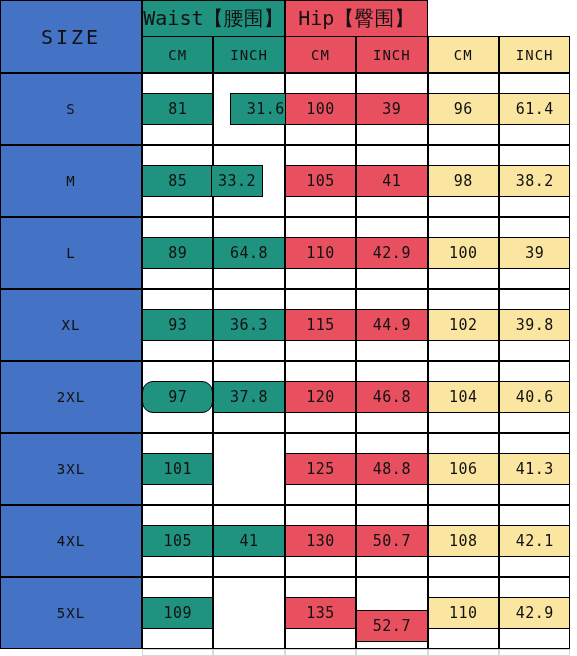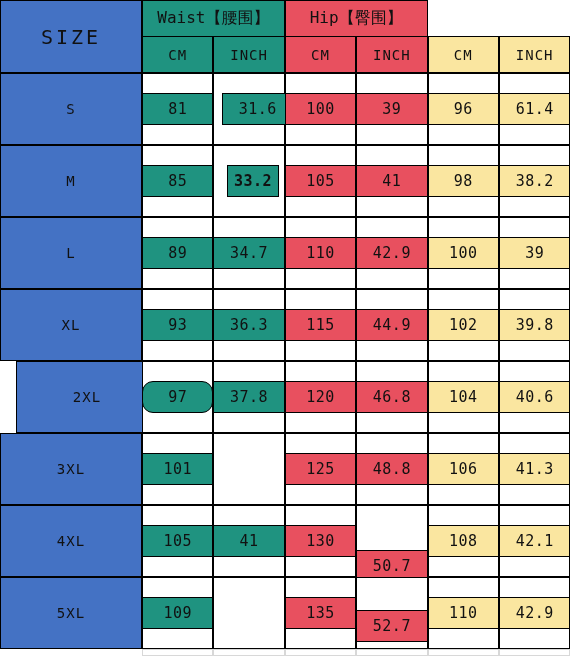--- a/index.html
+++ b/index.html
@@ -40,21 +40,21 @@
     top: 0px;
     width: 142px;
     height: 73px;
     background: #4472C4;
     font-size: 20px;
     letter-spacing: 3px;
   }
   .grp-head {
     top: 0px;
     height: 37px;
-    font-size: 16px;
+    font-size: 20px;
     letter-spacing: 0px;
   }
   .sub-head {
     top: 36px;
     height: 37px;
     font-size: 14px;
     letter-spacing: 1px;
   }
 
   
@@ -99,47 +99,47 @@
     <div class="cell sub-head" style="left: 142px; width: 71.4px; background: rgb(31, 147, 128);">CM</div>
     <div class="cell sub-head" style="left: 213.4px; width: 71.4px; background: rgb(31, 147, 128);">INCH</div>
     <div class="cell sub-head" style="left: 284.8px; width: 71.4px; background: rgb(232, 80, 95);">CM</div>
     <div class="cell sub-head" style="left: 356.2px; width: 71.4px; background: rgb(232, 80, 95);">INCH</div>
     <div class="cell sub-head" style="left: 427.6px; width: 71.4px; background: rgb(250, 230, 160);">CM</div>
     <div class="cell sub-head" style="left: 499px; width: 71.4px; background: rgb(250, 230, 160);">INCH</div>
     <div class="cell size-cell" style="top: 73px; height: 72px;">S</div>
     <div class="row-strip" style="left: 142px; top: 73px; width: 71.4px; height: 72px;"></div>
     <div class="cell val-cell" style="left: 142px; top: 93px; width: 71.4px; height: 32px; background: rgb(31, 147, 128);">81</div>
     <div class="row-strip" style="left: 213.4px; top: 73px; width: 71.4px; height: 72px;"></div>
-    <div class="cell val-cell" style="left: 222px; top: 93px; width: 71.4px; height: 32px; background: rgb(31, 147, 128);">31.6</div>
+    <div class="cell val-cell" style="left: 230px; top: 93px; width: 71.4px; height: 32px; background: rgb(31, 147, 128);">31.6</div>
     <div class="row-strip" style="left: 284.8px; top: 73px; width: 71.4px; height: 72px;"></div>
     <div class="cell val-cell" style="left: 284.8px; top: 93px; width: 71.4px; height: 32px; background: rgb(232, 80, 95);">100</div>
     <div class="row-strip" style="left: 356.2px; top: 73px; width: 71.4px; height: 72px;"></div>
     <div class="cell val-cell" style="left: 356.2px; top: 93px; width: 71.4px; height: 32px; background: rgb(232, 80, 95);">39</div>
     <div class="row-strip" style="left: 427.6px; top: 73px; width: 71.4px; height: 72px;"></div>
     <div class="cell val-cell" style="left: 427.6px; top: 93px; width: 71.4px; height: 32px; background: rgb(250, 230, 160);">96</div>
     <div class="row-strip" style="left: 499px; top: 73px; width: 71.4px; height: 72px;"></div>
     <div class="cell val-cell" style="left: 499px; top: 93px; width: 71.4px; height: 32px; background: rgb(250, 230, 160);">61.4</div>
     <div class="cell size-cell" style="top: 145px; height: 72px;">M</div>
     <div class="row-strip" style="left: 142px; top: 145px; width: 71.4px; height: 72px;"></div>
     <div class="cell val-cell" style="left: 142px; top: 165px; width: 71.4px; height: 32px; background: rgb(31, 147, 128);">85</div>
     <div class="row-strip" style="left: 213.4px; top: 145px; width: 71.4px; height: 72px;"></div>
-    <div class="cell val-cell" style="left: 227px; top: 165px; width: 52px; height: 32px; background: rgb(31, 147, 128); font-weight: bold;">33.2</div>
+    <div class="cell val-cell" style="left: 211px; top: 165px; width: 52px; height: 32px; background: rgb(31, 147, 128);">33.2</div>
     <div class="row-strip" style="left: 284.8px; top: 145px; width: 71.4px; height: 72px;"></div>
     <div class="cell val-cell" style="left: 284.8px; top: 165px; width: 71.4px; height: 32px; background: rgb(232, 80, 95);">105</div>
     <div class="row-strip" style="left: 356.2px; top: 145px; width: 71.4px; height: 72px;"></div>
     <div class="cell val-cell" style="left: 356.2px; top: 165px; width: 71.4px; height: 32px; background: rgb(232, 80, 95);">41</div>
     <div class="row-strip" style="left: 427.6px; top: 145px; width: 71.4px; height: 72px;"></div>
     <div class="cell val-cell" style="left: 427.6px; top: 165px; width: 71.4px; height: 32px; background: rgb(250, 230, 160);">98</div>
     <div class="row-strip" style="left: 499px; top: 145px; width: 71.4px; height: 72px;"></div>
     <div class="cell val-cell" style="left: 499px; top: 165px; width: 71.4px; height: 32px; background: rgb(250, 230, 160);">38.2</div>
     <div class="cell size-cell" style="top: 217px; height: 72px;">L</div>
     <div class="row-strip" style="left: 142px; top: 217px; width: 71.4px; height: 72px;"></div>
     <div class="cell val-cell" style="left: 142px; top: 237px; width: 71.4px; height: 32px; background: rgb(31, 147, 128);">89</div>
     <div class="row-strip" style="left: 213.4px; top: 217px; width: 71.4px; height: 72px;"></div>
-    <div class="cell val-cell" style="left: 213.4px; top: 237px; width: 71.4px; height: 32px; background: rgb(31, 147, 128);">34.7</div>
+    <div class="cell val-cell" style="left: 213.4px; top: 237px; width: 71.4px; height: 32px; background: rgb(31, 147, 128);">64.8</div>
     <div class="row-strip" style="left: 284.8px; top: 217px; width: 71.4px; height: 72px;"></div>
     <div class="cell val-cell" style="left: 284.8px; top: 237px; width: 71.4px; height: 32px; background: rgb(232, 80, 95);">110</div>
     <div class="row-strip" style="left: 356.2px; top: 217px; width: 71.4px; height: 72px;"></div>
     <div class="cell val-cell" style="left: 356.2px; top: 237px; width: 71.4px; height: 32px; background: rgb(232, 80, 95);">42.9</div>
     <div class="row-strip" style="left: 427.6px; top: 217px; width: 71.4px; height: 72px;"></div>
     <div class="cell val-cell" style="left: 427.6px; top: 237px; width: 71.4px; height: 32px; background: rgb(250, 230, 160);">100</div>
     <div class="row-strip" style="left: 499px; top: 217px; width: 71.4px; height: 72px;"></div>
     <div class="cell val-cell" style="left: 499px; top: 237px; width: 71.4px; height: 32px; background: rgb(250, 230, 160);">39</div>
     <div class="cell size-cell" style="top: 289px; height: 72px;">XL</div>
     <div class="row-strip" style="left: 142px; top: 289px; width: 71.4px; height: 72px;"></div>
@@ -147,21 +147,21 @@
     <div class="row-strip" style="left: 213.4px; top: 289px; width: 71.4px; height: 72px;"></div>
     <div class="cell val-cell" style="left: 213.4px; top: 309px; width: 71.4px; height: 32px; background: rgb(31, 147, 128);">36.3</div>
     <div class="row-strip" style="left: 284.8px; top: 289px; width: 71.4px; height: 72px;"></div>
     <div class="cell val-cell" style="left: 284.8px; top: 309px; width: 71.4px; height: 32px; background: rgb(232, 80, 95);">115</div>
     <div class="row-strip" style="left: 356.2px; top: 289px; width: 71.4px; height: 72px;"></div>
     <div class="cell val-cell" style="left: 356.2px; top: 309px; width: 71.4px; height: 32px; background: rgb(232, 80, 95);">44.9</div>
     <div class="row-strip" style="left: 427.6px; top: 289px; width: 71.4px; height: 72px;"></div>
     <div class="cell val-cell" style="left: 427.6px; top: 309px; width: 71.4px; height: 32px; background: rgb(250, 230, 160);">102</div>
     <div class="row-strip" style="left: 499px; top: 289px; width: 71.4px; height: 72px;"></div>
     <div class="cell val-cell" style="left: 499px; top: 309px; width: 71.4px; height: 32px; background: rgb(250, 230, 160);">39.8</div>
-    <div class="cell size-cell" style="top: 361px; height: 72px; margin-left: 16px;">2XL</div>
+    <div class="cell size-cell" style="top: 361px; height: 72px;">2XL</div>
     <div class="row-strip" style="left: 142px; top: 361px; width: 71.4px; height: 72px;"></div>
     <div class="cell val-cell" style="left: 142px; top: 381px; width: 71.4px; height: 32px; background: rgb(31, 147, 128); border-radius: 11px;">97</div>
     <div class="row-strip" style="left: 213.4px; top: 361px; width: 71.4px; height: 72px;"></div>
     <div class="cell val-cell" style="left: 213.4px; top: 381px; width: 71.4px; height: 32px; background: rgb(31, 147, 128);">37.8</div>
     <div class="row-strip" style="left: 284.8px; top: 361px; width: 71.4px; height: 72px;"></div>
     <div class="cell val-cell" style="left: 284.8px; top: 381px; width: 71.4px; height: 32px; background: rgb(232, 80, 95);">120</div>
     <div class="row-strip" style="left: 356.2px; top: 361px; width: 71.4px; height: 72px;"></div>
     <div class="cell val-cell" style="left: 356.2px; top: 381px; width: 71.4px; height: 32px; background: rgb(232, 80, 95);">46.8</div>
     <div class="row-strip" style="left: 427.6px; top: 361px; width: 71.4px; height: 72px;"></div>
     <div class="cell val-cell" style="left: 427.6px; top: 381px; width: 71.4px; height: 32px; background: rgb(250, 230, 160);">104</div>
@@ -180,21 +180,21 @@
     <div class="row-strip" style="left: 499px; top: 433px; width: 71.4px; height: 72px;"></div>
     <div class="cell val-cell" style="left: 499px; top: 453px; width: 71.4px; height: 32px; background: rgb(250, 230, 160);">41.3</div>
     <div class="cell size-cell" style="top: 505px; height: 72px;">4XL</div>
     <div class="row-strip" style="left: 142px; top: 505px; width: 71.4px; height: 72px;"></div>
     <div class="cell val-cell" style="left: 142px; top: 525px; width: 71.4px; height: 32px; background: rgb(31, 147, 128);">105</div>
     <div class="row-strip" style="left: 213.4px; top: 505px; width: 71.4px; height: 72px;"></div>
     <div class="cell val-cell" style="left: 213.4px; top: 525px; width: 71.4px; height: 32px; background: rgb(31, 147, 128);">41</div>
     <div class="row-strip" style="left: 284.8px; top: 505px; width: 71.4px; height: 72px;"></div>
     <div class="cell val-cell" style="left: 284.8px; top: 525px; width: 71.4px; height: 32px; background: rgb(232, 80, 95);">130</div>
     <div class="row-strip" style="left: 356.2px; top: 505px; width: 71.4px; height: 72px;"></div>
-    <div class="cell val-cell" style="left: 356.2px; top: 550px; width: 71.4px; height: 32px; background: rgb(232, 80, 95);">50.7</div>
+    <div class="cell val-cell" style="left: 356.2px; top: 525px; width: 71.4px; height: 32px; background: rgb(232, 80, 95);">50.7</div>
     <div class="row-strip" style="left: 427.6px; top: 505px; width: 71.4px; height: 72px;"></div>
     <div class="cell val-cell" style="left: 427.6px; top: 525px; width: 71.4px; height: 32px; background: rgb(250, 230, 160);">108</div>
     <div class="row-strip" style="left: 499px; top: 505px; width: 71.4px; height: 72px;"></div>
     <div class="cell val-cell" style="left: 499px; top: 525px; width: 71.4px; height: 32px; background: rgb(250, 230, 160);">42.1</div>
     <div class="cell size-cell" style="top: 577px; height: 72px;">5XL</div>
     <div class="row-strip" style="left: 142px; top: 577px; width: 71.4px; height: 72px;"></div>
     <div class="cell val-cell" style="left: 142px; top: 597px; width: 71.4px; height: 32px; background: rgb(31, 147, 128);">109</div>
     <div class="row-strip" style="left: 213.4px; top: 577px; width: 71.4px; height: 72px;"></div>
     <div class="row-strip" style="left: 284.8px; top: 577px; width: 71.4px; height: 72px;"></div>
     <div class="cell val-cell" style="left: 284.8px; top: 597px; width: 71.4px; height: 32px; background: rgb(232, 80, 95);">135</div>

